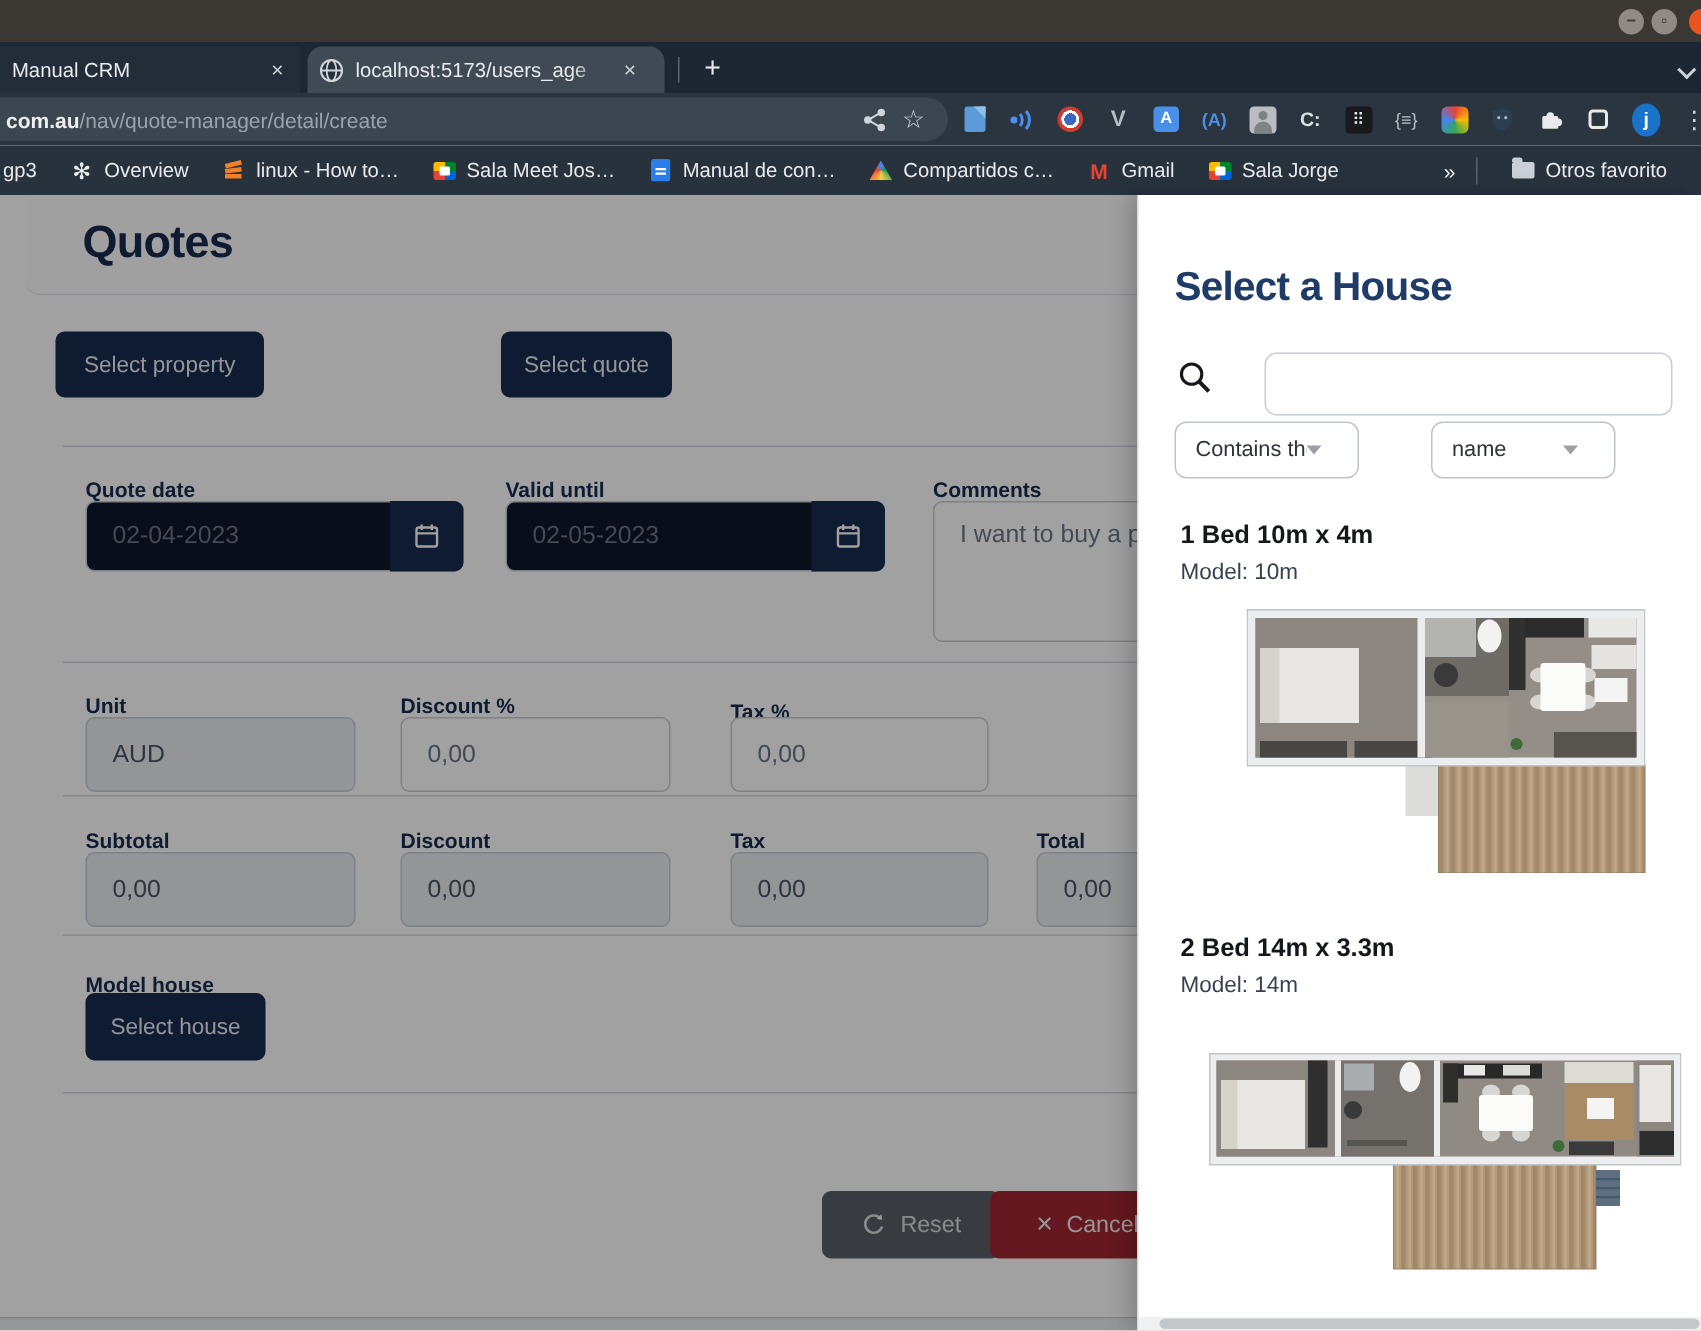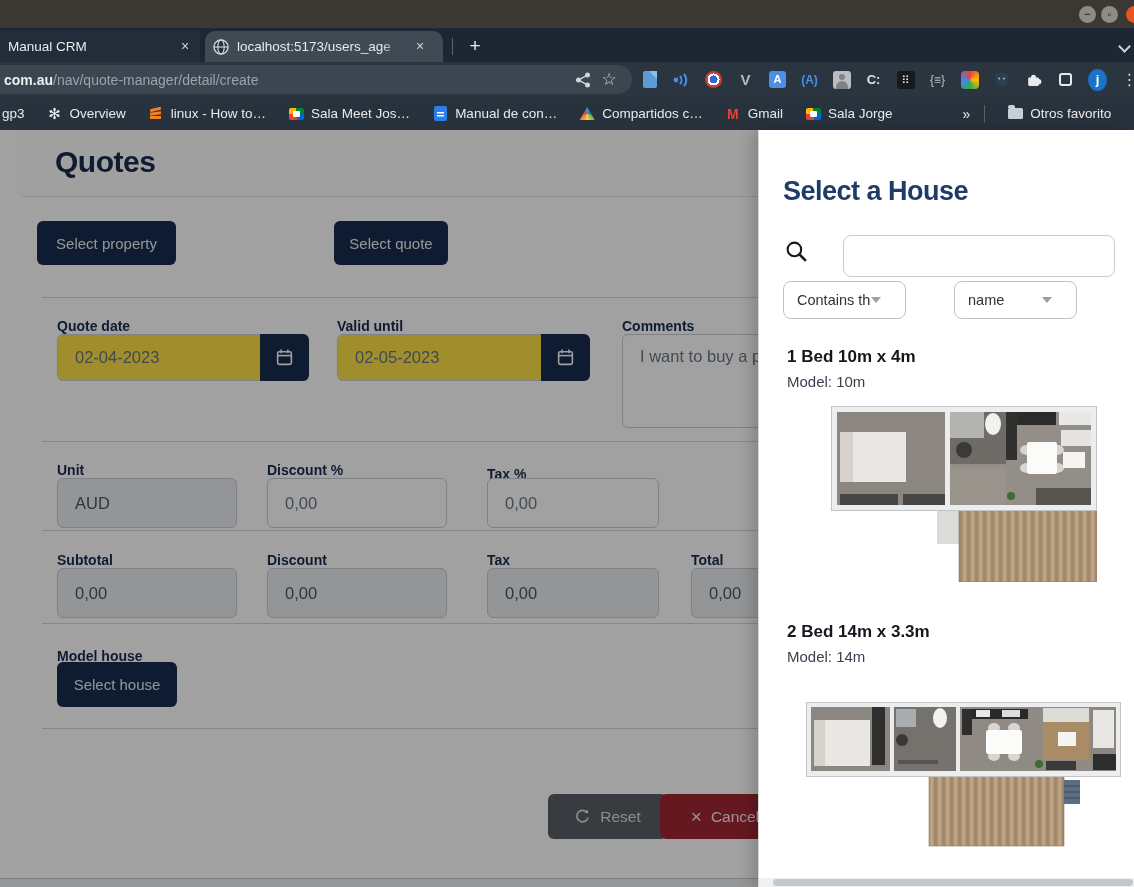--- a/index.html
+++ b/index.html
@@ -92,21 +92,21 @@
   .btn-navy { background:#172b4d; color:#e9edf2; font-size:15px; }
   .b-selprop { position:absolute; left:37px; top:91px; width:139px; height:44px; }
   .b-selquote { position:absolute; left:334px; top:91px; width:114px; height:44px; }
   .divider { position:absolute; left:42px; width:716px; height:1px; background:#d4d8dd; }
   .flabel { position:absolute; font-size:14px; font-weight:700; color:#172b4d; }
   .finput { position:absolute; border:1px solid #c8cdd3; border-radius:6px; background:#fff;
         font-family:inherit; font-size:16.5px; color:#697586; padding-left:17px; }
   .finput[disabled] { background:#e9ecef; color:#4b5563; }
   .dategroup { position:absolute; top:204px; height:47px; }
   .dategroup input { width:100%; height:47px; border:1px solid #c8cdd3; border-radius:6px;
-        font-family:inherit; font-size:16.5px; color:#697586; padding-left:17px; background:#fde047; }
+        font-family:inherit; font-size:16.5px; color:#697586; padding-left:17px; background:#0f172a; }
   .calbtn { position:absolute; right:0; top:0; width:49px; height:47px; background:#172b4d;
         border:none; border-radius:0 6px 6px 0; display:flex; align-items:center; justify-content:center; cursor:pointer; }
   textarea.finput { padding-top:12px; resize:none; }
   .b-selhouse { position:absolute; left:57px; top:532px; width:120px; height:45px; }
   .b-reset { position:absolute; left:548px; top:664px; width:119px; height:45px; background:#596066;
         color:rgba(255,255,255,0.78); font-size:15.5px; display:flex; align-items:center; justify-content:center; gap:9px; }
   .b-cancel { position:absolute; left:660px; top:664px; width:130px; height:45px; background:#a12734;
         color:#f3e9ea; font-size:15.5px; display:flex; align-items:center; justify-content:center; gap:9px; }
   .x-glyph { font-size:19px; line-height:1; }
   .pagefoot-line { position:absolute; left:0; top:748px; width:758px; height:1px; background:#c7cbd0; }

